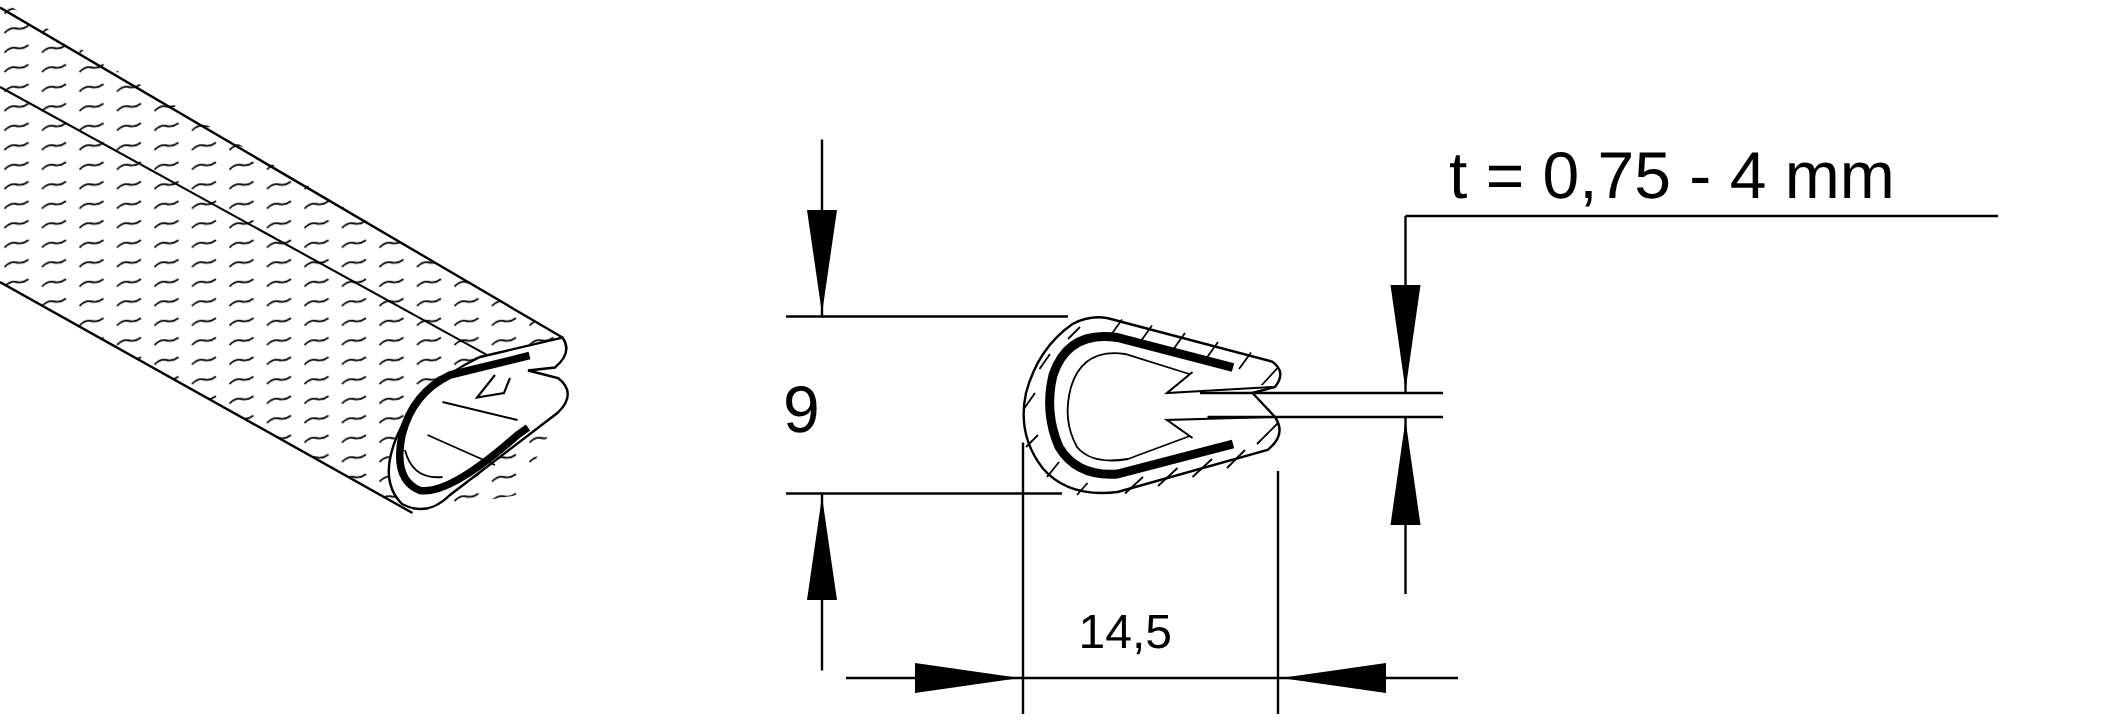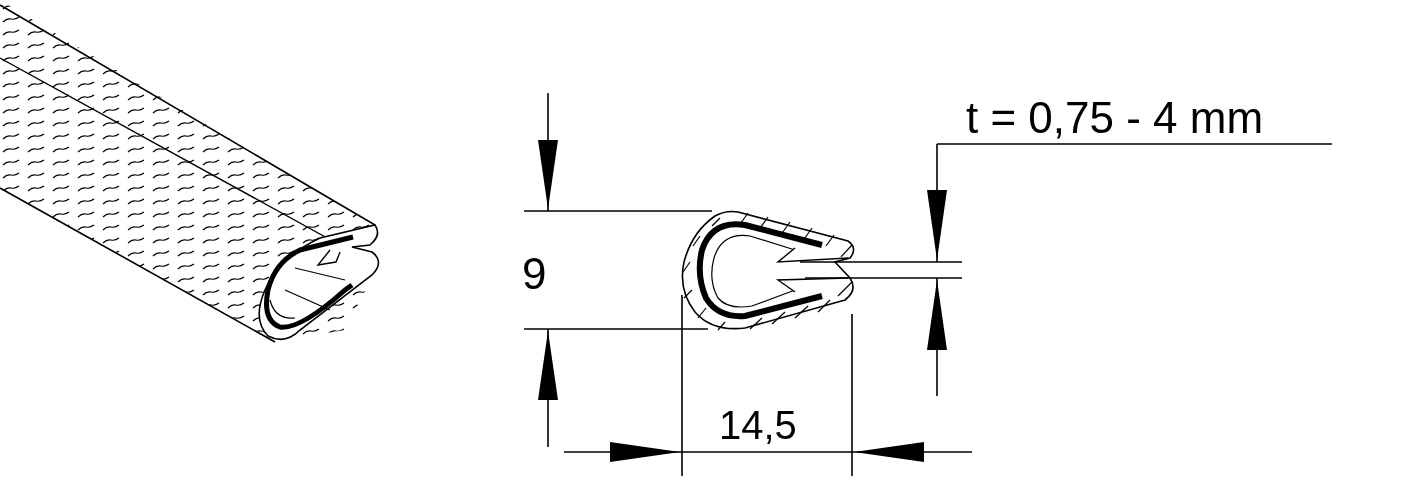--- a/index.html
+++ b/index.html
@@ -94,14 +94,14 @@
     <line x1="937" y1="144" x2="937" y2="262"></line>
     <line x1="937" y1="278" x2="937" y2="396"></line>
     <line x1="800" y1="262" x2="962" y2="262"></line>
     <line x1="805" y1="278" x2="962" y2="278"></line>
     <polygon points="927,190 947,190 937,260" fill="#000" stroke="none"></polygon>
     <polygon points="927,350 947,350 937,280" fill="#000" stroke="none"></polygon>
   </g>
 </svg>
 
 <div class="label" style="left:522px; top:252px; font-size:44px;">9</div>
-<div class="label" style="left:719px; top:405px; font-size:40px;">14,5</div>
+<div class="label" style="left:719px; top:405px; font-size:32px;">14,5</div>
 <div class="label" style="left:966px; top:96px; font-size:44px;">t = 0,75 - 4 mm</div>
 
 </body></html>

